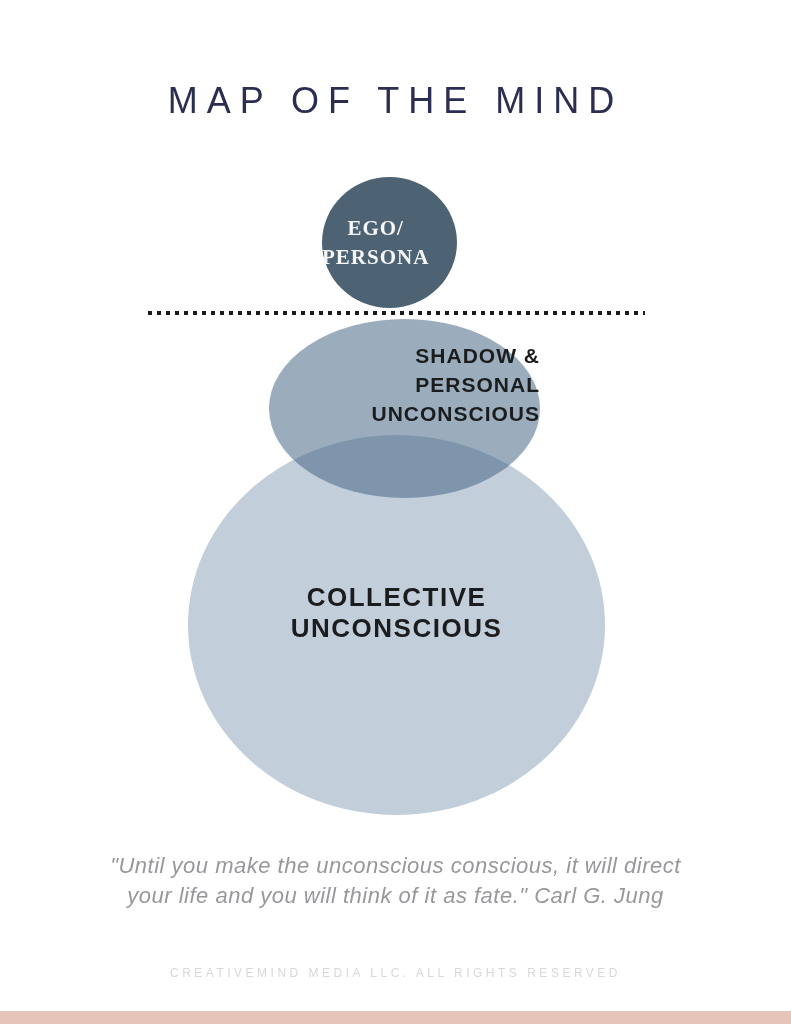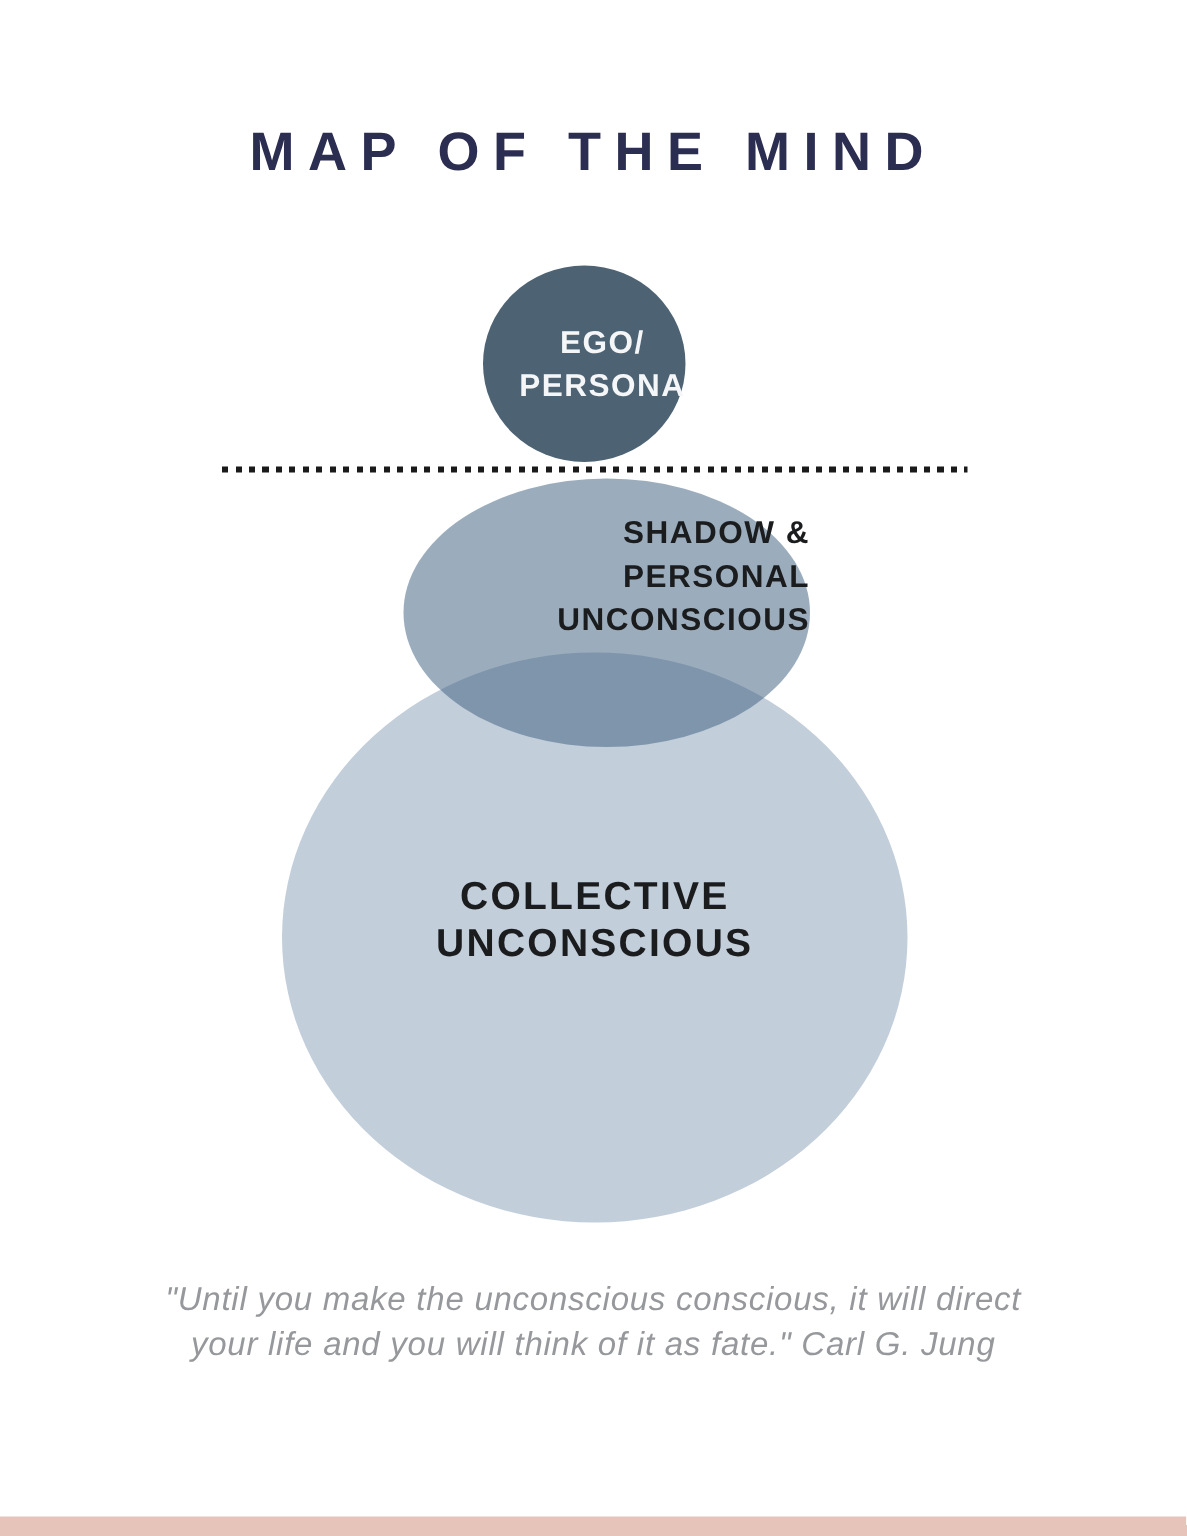--- a/index.html
+++ b/index.html
@@ -16,39 +16,40 @@
     background: #ffffff;
     overflow: hidden;
   }
   .title {
     position: absolute;
     top: 80px;
     left: 0;
     width: 100%;
     text-align: center;
     font-size: 36px;
-    font-weight: bold;
+    font-weight: normal;
     letter-spacing: 9px;
     color: var(--title-navy, #2b2d51);
     white-space: pre-line;
   }
   .circle {
     position: absolute;
     border-radius: 50%;
   }
   .ego-circle {
     left: 322px;
     top: 177px;
     width: 135px;
     height: 131px;
     background: var(--ego-circle, #4d6272);
     z-index: 2;
     display: flex;
     align-items: center;
-    justify-content: flex-end;
+    justify-content: flex-start;
+    font-family: Liberation Serif, serif;
   }
   .ego-label {
     color: #f5f6f8;
     font-size: 21px;
     font-weight: bold;
     letter-spacing: 1px;
     line-height: 29px;
     text-align: center;
     white-space: pre-line;
   }
@@ -163,16 +164,17 @@
 UNCONSCIOUS</div>
 
   <div class="circle collective-circle">
     <div class="collective-label">COLLECTIVE
 UNCONSCIOUS</div>
   </div>
 
   <div class="quote">"Until you make the unconscious conscious, it will direct
 your life and you will think of it as fate." Carl G. Jung</div>
 
+  <div class="footer-text">CREATIVEMIND MEDIA LLC. ALL RIGHTS RESERVED</div>
 
   <div class="bottom-bar"></div>
 
 </div>
 
 </body></html>

